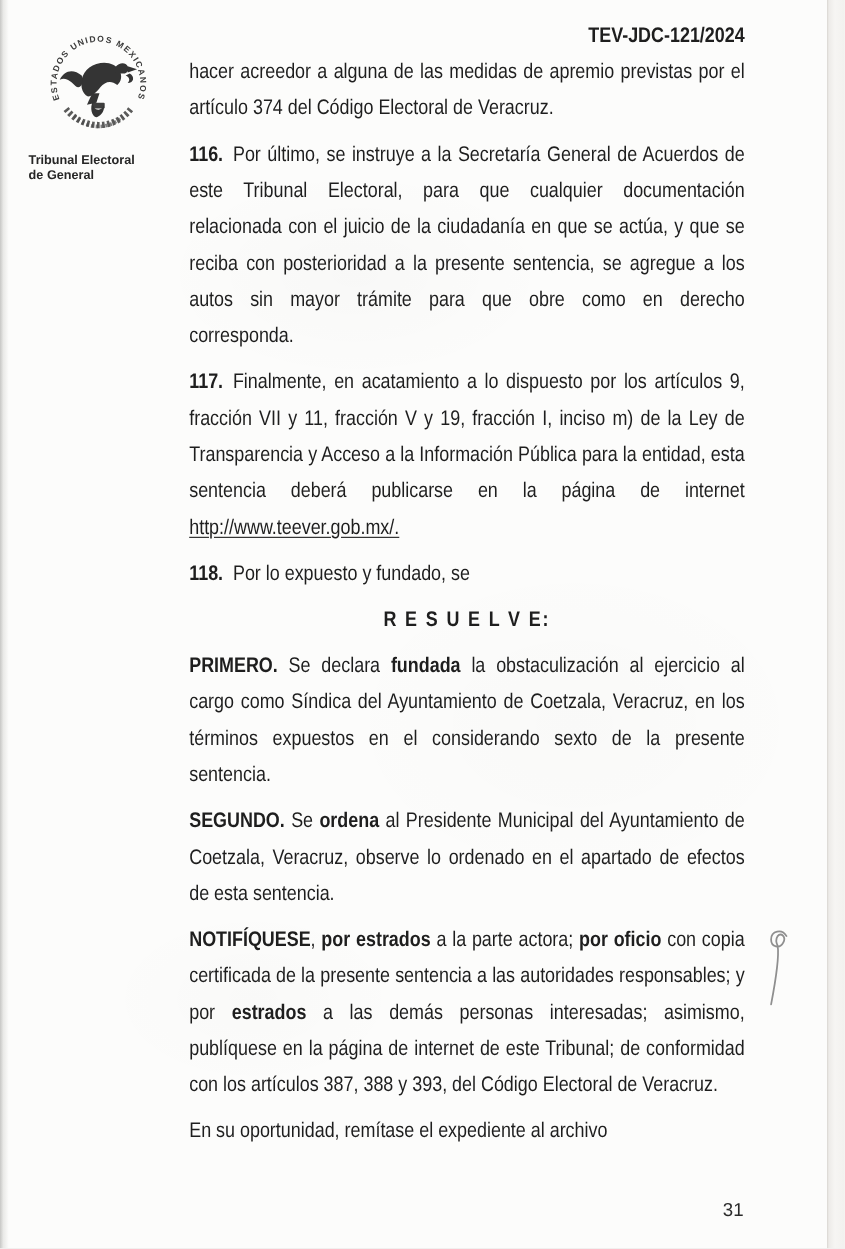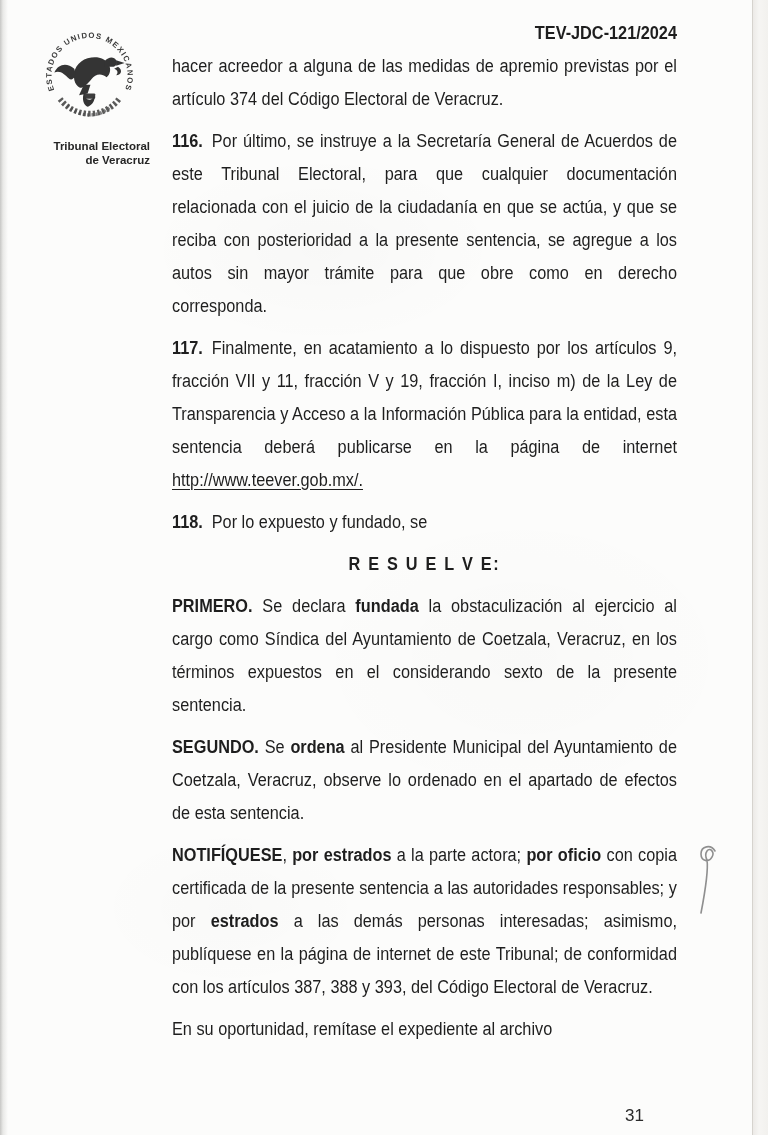--- a/index.html
+++ b/index.html
@@ -28,43 +28,43 @@
   .edge-right {
     position: absolute; left: 752px; top: 0; width: 16px; height: 100%;
     border-left: 1px solid #d6d3ce;
     background: linear-gradient(90deg, #eceae7 0%, #f6f5f3 40%, #f2f1ee 100%);
   }
 
   
   .seal { position: absolute; left: 42px; top: 24px; width: 95px; height: 97px; opacity: 0.92; }
   .seal-caption {
     position: absolute; left: 26px; top: 140px; width: 124px;
-    text-align: right; font-weight: 700; font-size: 11.5px; line-height: 13.5px; color: #262626;
+    text-align: left; font-weight: 700; font-size: 11.5px; line-height: 13.5px; color: #262626;
   }
 
   
   .column { position: absolute; left: 172px; top: 16px; width: 505px; }
   .inner {
     width: 595px;
     transform: scaleX(0.8487);
     transform-origin: 0 0;
     font-size: 19.2px;
     line-height: 33px;
     text-align: justify;
   }
   .case-number { margin: 0; font-weight: 700; text-align: right; }
   .para { margin: 0 0 9px 0; }
   .para.heading { text-align: center; font-weight: 700; letter-spacing: 2px; margin: 2px 0 9px 0; }
   .b { font-weight: 700; }
   .u { text-decoration: underline; text-underline-offset: 3px; }
   .num { margin-right: 0.55em; }
 
   .page-number {
-    position: absolute; left: 596px; top: 1090px; width: 48px;
-    text-align: right; font-size: 17px; color: #2a2a2a; margin-top: 16px;
+    position: absolute; left: 628px; top: 1090px; width: 48px;
+    text-align: right; font-size: 17px; color: #2a2a2a;
   }
 
   .handwritten { position: absolute; left: 693px; top: 843px; width: 34px; height: 78px; }
 </style>
 </head>
 <body>
 
 <div class="page">
 
   <div class="edge-left"></div>
@@ -88,21 +88,21 @@
       <path d="M78 37 L87 40 L78 43 Z"></path>
       <path d="M80 44 C85 47 84 53 78 53 C81 50 79 47 76 46 Z"></path>
       <path d="M34 46 C26 39 17 41 13 50 C19 47 24 52 28 56 C32 60 37 54 34 46 Z"></path>
       <path d="M44 63 L39 74 L48 72 L51 63 Z"></path>
       <path d="M45 70 C43 79 53 82 55 74 C57 81 50 86 48 86 C44 85 41 77 45 70 Z"></path>
     </g>
   </svg>
 
   <div class="seal-caption">
     <div>Tribunal Electoral</div>
-    <div>de Veracruz</div>
+    <div>de General</div>
   </div>
 
   <div class="column">
     <div class="inner">
       <p class="case-number">TEV-JDC-121/2024</p>
       <div>
           <p class="para"><span>hacer acreedor a alguna de las medidas de apremio previstas por el artículo 374 del Código Electoral de Veracruz.</span></p>
           <p class="para"><span class="b num">116.</span><span>Por último, se instruye a la Secretaría General de Acuerdos de este Tribunal Electoral, para que cualquier documentación relacionada con el juicio de la ciudadanía en que se actúa, y que se reciba con posterioridad a la presente sentencia, se agregue a los autos sin mayor trámite para que obre como en derecho corresponda.</span></p>
           <p class="para"><span class="b num">117.</span><span>Finalmente, en acatamiento a lo dispuesto por los artículos 9, fracción VII y 11, fracción V y 19, fracción I, inciso m) de la Ley de Transparencia y Acceso a la Información Pública para la entidad, esta sentencia deberá publicarse en la página de internet </span><span class="u">http://www.teever.gob.mx/.</span></p>
           <p class="para"><span class="b num">118.</span><span>Por lo expuesto y fundado, se</span></p>

